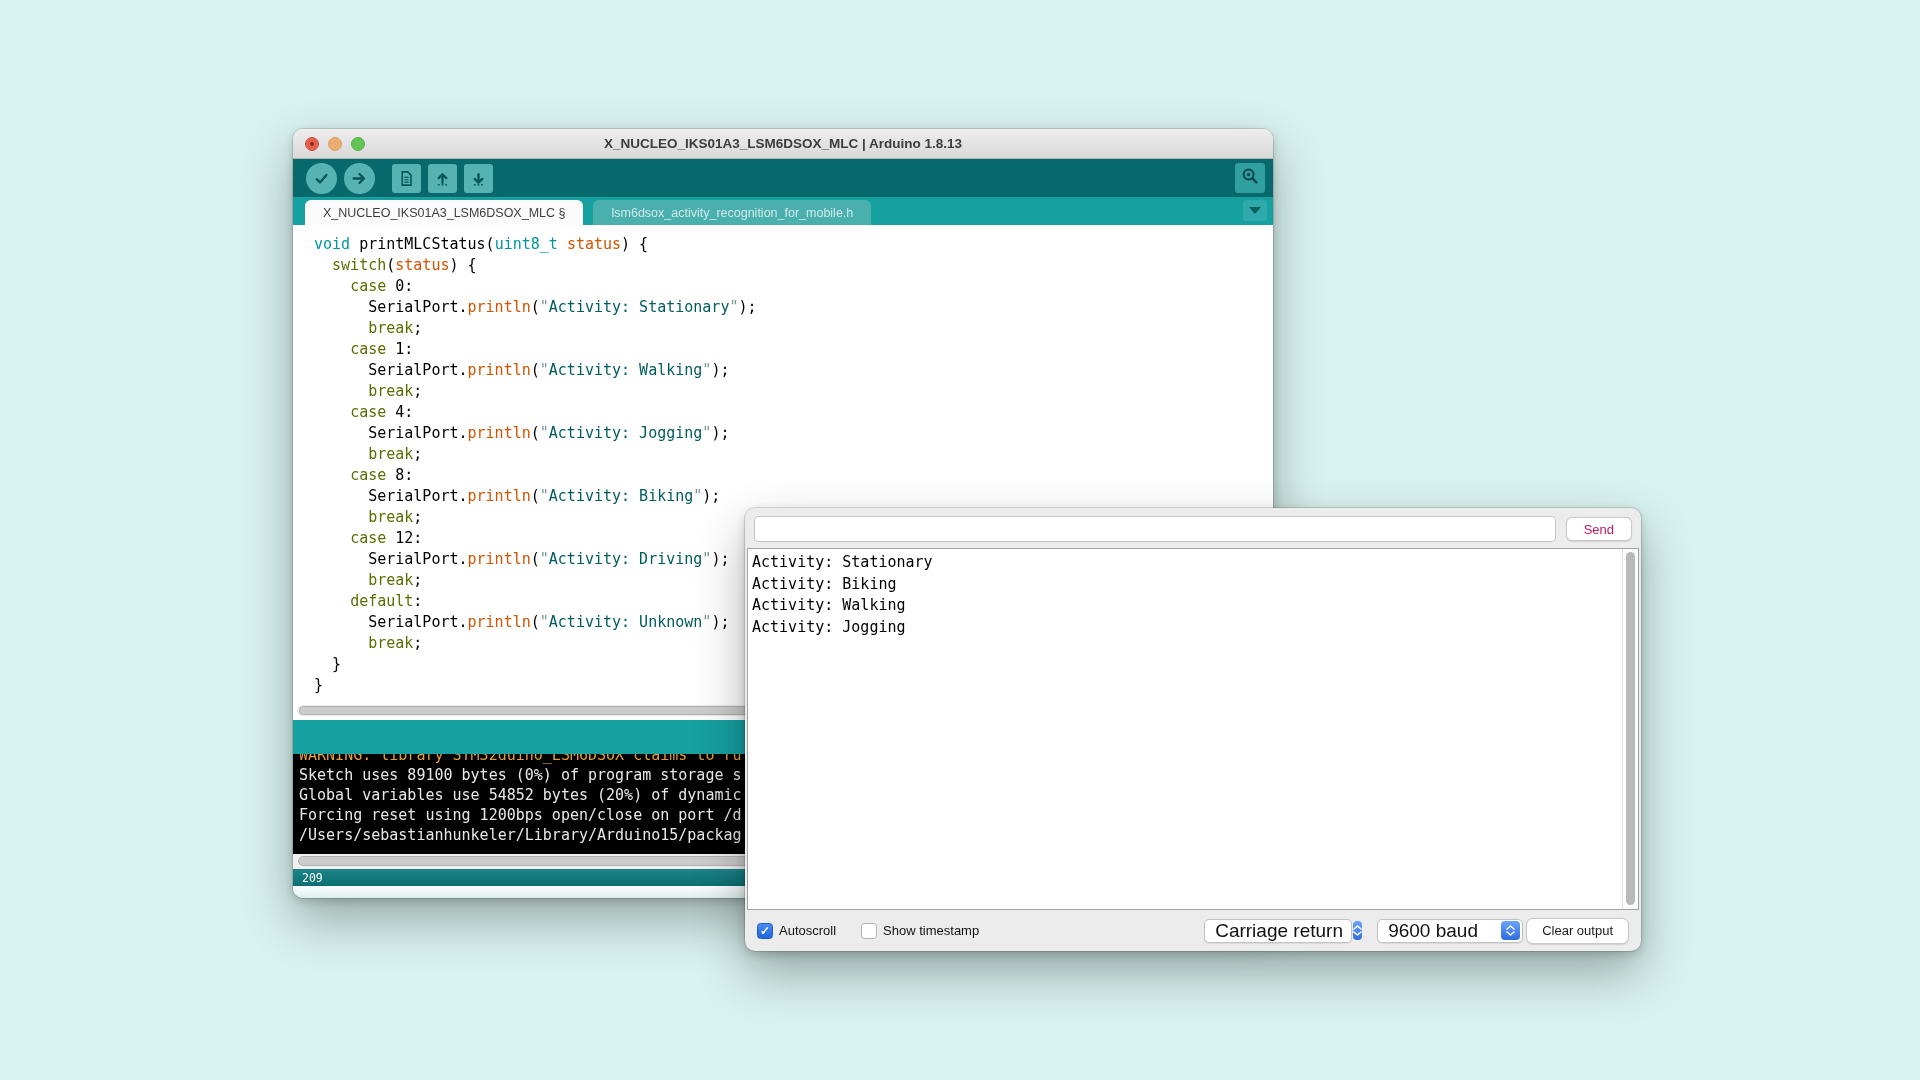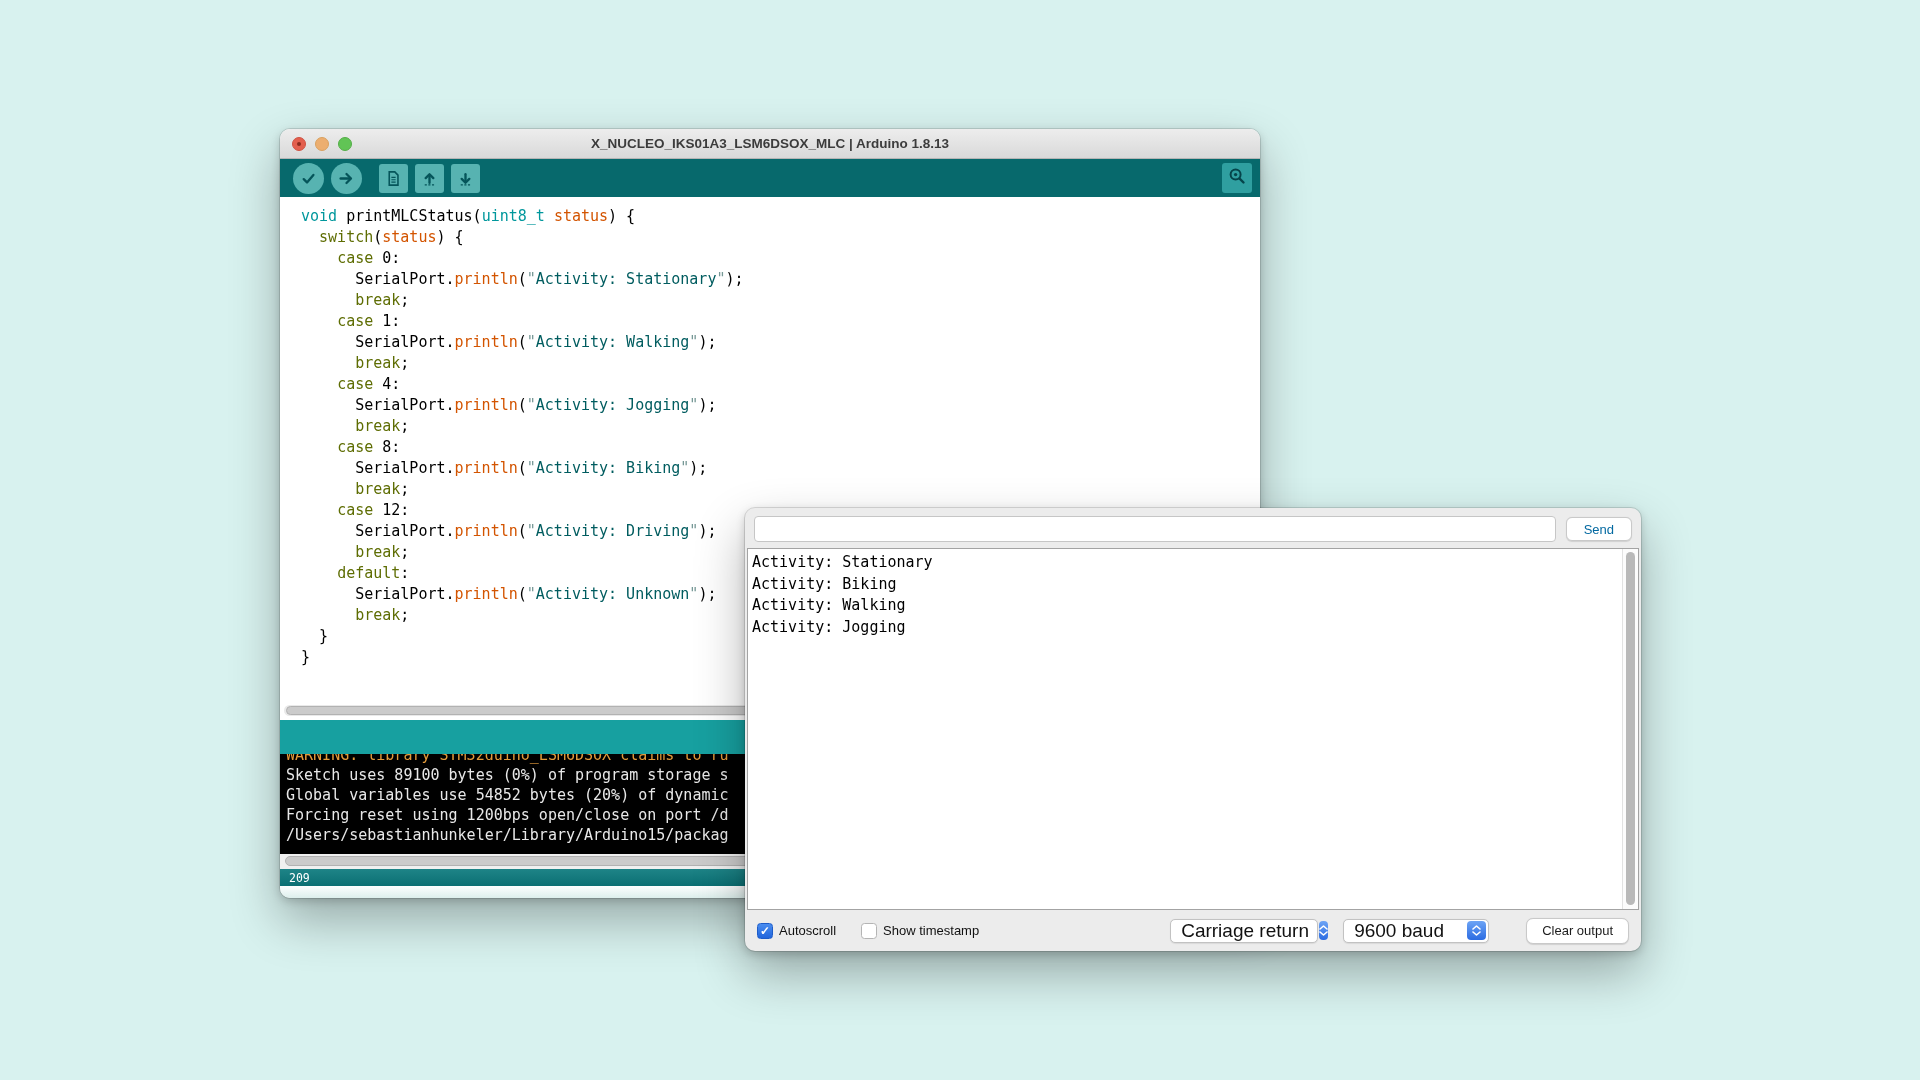--- a/index.html
+++ b/index.html
@@ -1,20 +1,20 @@
 <!DOCTYPE html>
 <html><head>
 <meta charset="utf-8">
 <style>
   html,body{margin:0;padding:0;}
   body{width:1920px;height:1080px;overflow:hidden;background:#d8f2ef;font-family:"Liberation Sans",sans-serif;position:relative;}
   .window{position:absolute;border-radius:10px;box-shadow:0 22px 50px rgba(0,0,0,.30),0 3px 10px rgba(0,0,0,.18);outline:1px solid rgba(0,0,0,.12);}
 
   
-  #arduino-window{left:280px;top:129px;width:980px;height:769px;background:#ffffff;display:flex;flex-direction:column;overflow:hidden;}
+  #arduino-window{left:293px;top:129px;width:980px;height:769px;background:#ffffff;display:flex;flex-direction:column;overflow:hidden;}
   .titlebar{height:29px;flex:0 0 29px;background:linear-gradient(#ededed,#d9d9d9);border-bottom:1px solid #b5b5b5;position:relative;display:flex;align-items:center;justify-content:center;}
   .titlebar .title{font-size:13.5px;font-weight:bold;color:#3c3c3c;}
   .traffic{position:absolute;left:12px;top:0;height:100%;display:flex;align-items:center;gap:9px;}
   .light{width:14px;height:14px;border-radius:50%;position:relative;}
   .light.red{background:#e35f4e;border:1px solid #cf5243;box-sizing:border-box;}
   .light.red .dot{position:absolute;left:4px;top:4px;width:4px;height:4px;border-radius:50%;background:#8c2b1e;}
   .light.yellow{background:#ecae70;border:1px solid #d9a05f;box-sizing:border-box;}
   .light.green{background:#61c455;border:1px solid #53ae47;box-sizing:border-box;}
 
   .ide-toolbar{height:38px;flex:0 0 38px;background:#07696c;display:flex;align-items:center;padding-left:13px;gap:7px;position:relative;}
@@ -50,39 +50,39 @@
   .console-scroll .thumb{position:absolute;left:5px;top:2px;height:10px;width:66%;background:#cbcbcb;border:1px solid #b2b2b2;border-radius:6px;box-sizing:border-box;}
   .status-bar{height:17px;flex:0 0 17px;background:linear-gradient(#1e8487,#0b6f73);display:flex;align-items:center;padding-left:9px;}
   .status-bar span{color:#fff;font-size:11.5px;font-family:"DejaVu Sans Mono",monospace;}
   .bottom-strip{flex:0 0 12px;background:linear-gradient(#fdfefe,#ddefec);}
 
   
   #serial-window{left:745px;top:508px;width:896px;height:443px;background:#ececec;display:flex;flex-direction:column;overflow:hidden;}
   #serial-window .titlebar{flex:0 0 30px;height:30px;}
   .send-row{flex:0 0 26px;margin:8px 9px 0 9px;display:flex;gap:10px;}
   #serial-input{flex:1;height:26px;border:1px solid #c6c6c6;border-radius:4px;background:#fff;box-sizing:border-box;padding:0 6px;font-size:13px;font-family:"Liberation Sans",sans-serif;outline:none;}
-  #send-btn{height:24px;margin-top:1px;padding:0 17px;background:#fff;border:1px solid #c9c9c9;border-radius:6px;font-size:13px;color:#0369a1;box-shadow:0 .5px 1px rgba(0,0,0,.12);cursor:pointer;font-family:"Liberation Sans",sans-serif;}
+  #send-btn{height:24px;margin-top:1px;padding:0 17px;background:#fff;border:1px solid #c9c9c9;border-radius:6px;font-size:13px;color:#be185d;box-shadow:0 .5px 1px rgba(0,0,0,.12);cursor:pointer;font-family:"Liberation Sans",sans-serif;}
   .serial-output-wrap{flex:1;margin:6px 2px 0 2px;background:#fff;border:1px solid #a3a3a3;position:relative;overflow:hidden;}
   .serial-output{padding:3px 18px 0 4px;font-family:"DejaVu Sans Mono",monospace;font-size:15px;line-height:21.5px;color:#000;white-space:pre;}
   .vscroll{position:absolute;top:0;right:0;bottom:0;width:15px;background:#fcfcfc;border-left:1px solid #e2e2e2;}
   .vscroll .thumb{position:absolute;left:3px;top:3px;bottom:4px;width:9px;background:#b9b9b9;border-radius:5px;}
   .serial-bottom{flex:0 0 41px;display:flex;align-items:center;padding:0 12px;}
   .chk-wrap{display:flex;align-items:center;gap:6px;cursor:pointer;}
   .chk{width:16px;height:16px;border-radius:3.5px;box-sizing:border-box;display:flex;align-items:center;justify-content:center;}
   .chk.checked{background:linear-gradient(#4a8df0,#2165dc);border:1px solid #1d5cc9;color:#fff;font-size:12px;font-weight:bold;}
   .chk.unchecked{background:#fff;border:1px solid #b4b4b4;}
   .chk-label{font-size:13px;color:#111;}
   .ts-gap{margin-left:25px;}
   .select{height:24px;background:#fff;border:1px solid #c2c2c2;border-radius:5px;display:flex;align-items:center;box-sizing:border-box;padding-left:10px;cursor:pointer;box-shadow:0 .5px 1px rgba(0,0,0,.08);}
   .select .sel-label{font-size:19px;color:#111;flex:1;white-space:nowrap;}
   .stepper{width:19px;height:19px;border-radius:4px;background:linear-gradient(#6da4f5,#2c6ce2);margin:0 2px 0 10px;display:flex;flex-direction:column;align-items:center;justify-content:center;gap:1px;}
   .stepper svg{display:block;}
   #select-line-ending{margin-left:auto;width:148px;}
   #select-baud{margin-left:25px;width:146px;}
-  #clear-btn{margin-left:37px;height:26px;padding:0 15px;background:#fff;border:1px solid #c9c9c9;border-radius:7px;font-size:13px;color:#1c1c1c;box-shadow:0 .5px 1px rgba(0,0,0,.12);cursor:pointer;font-family:"Liberation Sans",sans-serif;}
+  #clear-btn{margin-left:3px;height:26px;padding:0 15px;background:#fff;border:1px solid #c9c9c9;border-radius:7px;font-size:13px;color:#1c1c1c;box-shadow:0 .5px 1px rgba(0,0,0,.12);cursor:pointer;font-family:"Liberation Sans",sans-serif;}
 </style>
 </head>
 <body>
 
 <div class="window" id="arduino-window">
   <div class="titlebar">
     <div class="traffic">
       <div class="light red">
           <div class="dot"></div>
         </div>
@@ -136,20 +136,27 @@
     </div>
     <div id="serial-monitor-btn">
       <span><svg width="20" height="20" viewBox="0 0 20 20">
             <circle cx="8.6" cy="8.6" r="5" fill="none" stroke="#05444a" stroke-width="2"></circle>
             <circle cx="8.6" cy="8.6" r="1.7" fill="#05444a"></circle>
             <path d="M12.5 12.5l4 4" stroke="#05444a" stroke-width="2.4" stroke-linecap="round"></path>
           </svg></span>
     </div>
   </div>
 
+  <div class="tab-strip">
+    <div class="tab active">X_NUCLEO_IKS01A3_LSM6DSOX_MLC §</div>
+    <div class="tab inactive">lsm6dsox_activity_recognition_for_mobile.h</div>
+    <div id="tab-menu-btn">
+        <div class="tri"></div>
+      </div>
+  </div>
 
   <div class="editor">
     <div class="code"><div class="code-line"><span class="c-k1">void</span><span> printMLCStatus(</span><span class="c-k1">uint8_t</span><span> </span><span class="c-fn">status</span><span>) {</span></div><div class="code-line"><span>  </span><span class="c-kw">switch</span><span>(</span><span class="c-fn">status</span><span>) {</span></div><div class="code-line"><span>    </span><span class="c-kw">case</span><span> 0:</span></div><div class="code-line"><span>      SerialPort.</span><span class="c-fn">println</span><span>(</span><span class="c-q">"</span><span class="c-str">Activity: Stationary</span><span class="c-q">"</span><span>);</span></div><div class="code-line"><span>      </span><span class="c-kw">break</span><span>;</span></div><div class="code-line"><span>    </span><span class="c-kw">case</span><span> 1:</span></div><div class="code-line"><span>      SerialPort.</span><span class="c-fn">println</span><span>(</span><span class="c-q">"</span><span class="c-str">Activity: Walking</span><span class="c-q">"</span><span>);</span></div><div class="code-line"><span>      </span><span class="c-kw">break</span><span>;</span></div><div class="code-line"><span>    </span><span class="c-kw">case</span><span> 4:</span></div><div class="code-line"><span>      SerialPort.</span><span class="c-fn">println</span><span>(</span><span class="c-q">"</span><span class="c-str">Activity: Jogging</span><span class="c-q">"</span><span>);</span></div><div class="code-line"><span>      </span><span class="c-kw">break</span><span>;</span></div><div class="code-line"><span>    </span><span class="c-kw">case</span><span> 8:</span></div><div class="code-line"><span>      SerialPort.</span><span class="c-fn">println</span><span>(</span><span class="c-q">"</span><span class="c-str">Activity: Biking</span><span class="c-q">"</span><span>);</span></div><div class="code-line"><span>      </span><span class="c-kw">break</span><span>;</span></div><div class="code-line"><span>    </span><span class="c-kw">case</span><span> 12:</span></div><div class="code-line"><span>      SerialPort.</span><span class="c-fn">println</span><span>(</span><span class="c-q">"</span><span class="c-str">Activity: Driving</span><span class="c-q">"</span><span>);</span></div><div class="code-line"><span>      </span><span class="c-kw">break</span><span>;</span></div><div class="code-line"><span>    </span><span class="c-kw">default</span><span>:</span></div><div class="code-line"><span>      SerialPort.</span><span class="c-fn">println</span><span>(</span><span class="c-q">"</span><span class="c-str">Activity: Unknown</span><span class="c-q">"</span><span>);</span></div><div class="code-line"><span>      </span><span class="c-kw">break</span><span>;</span></div><div class="code-line"><span>  }</span></div><div class="code-line"><span>}</span></div></div>
     <div class="hscroll">
         <div class="thumb"></div>
       </div>
   </div>
 
   <div class="message-band"></div>
 

